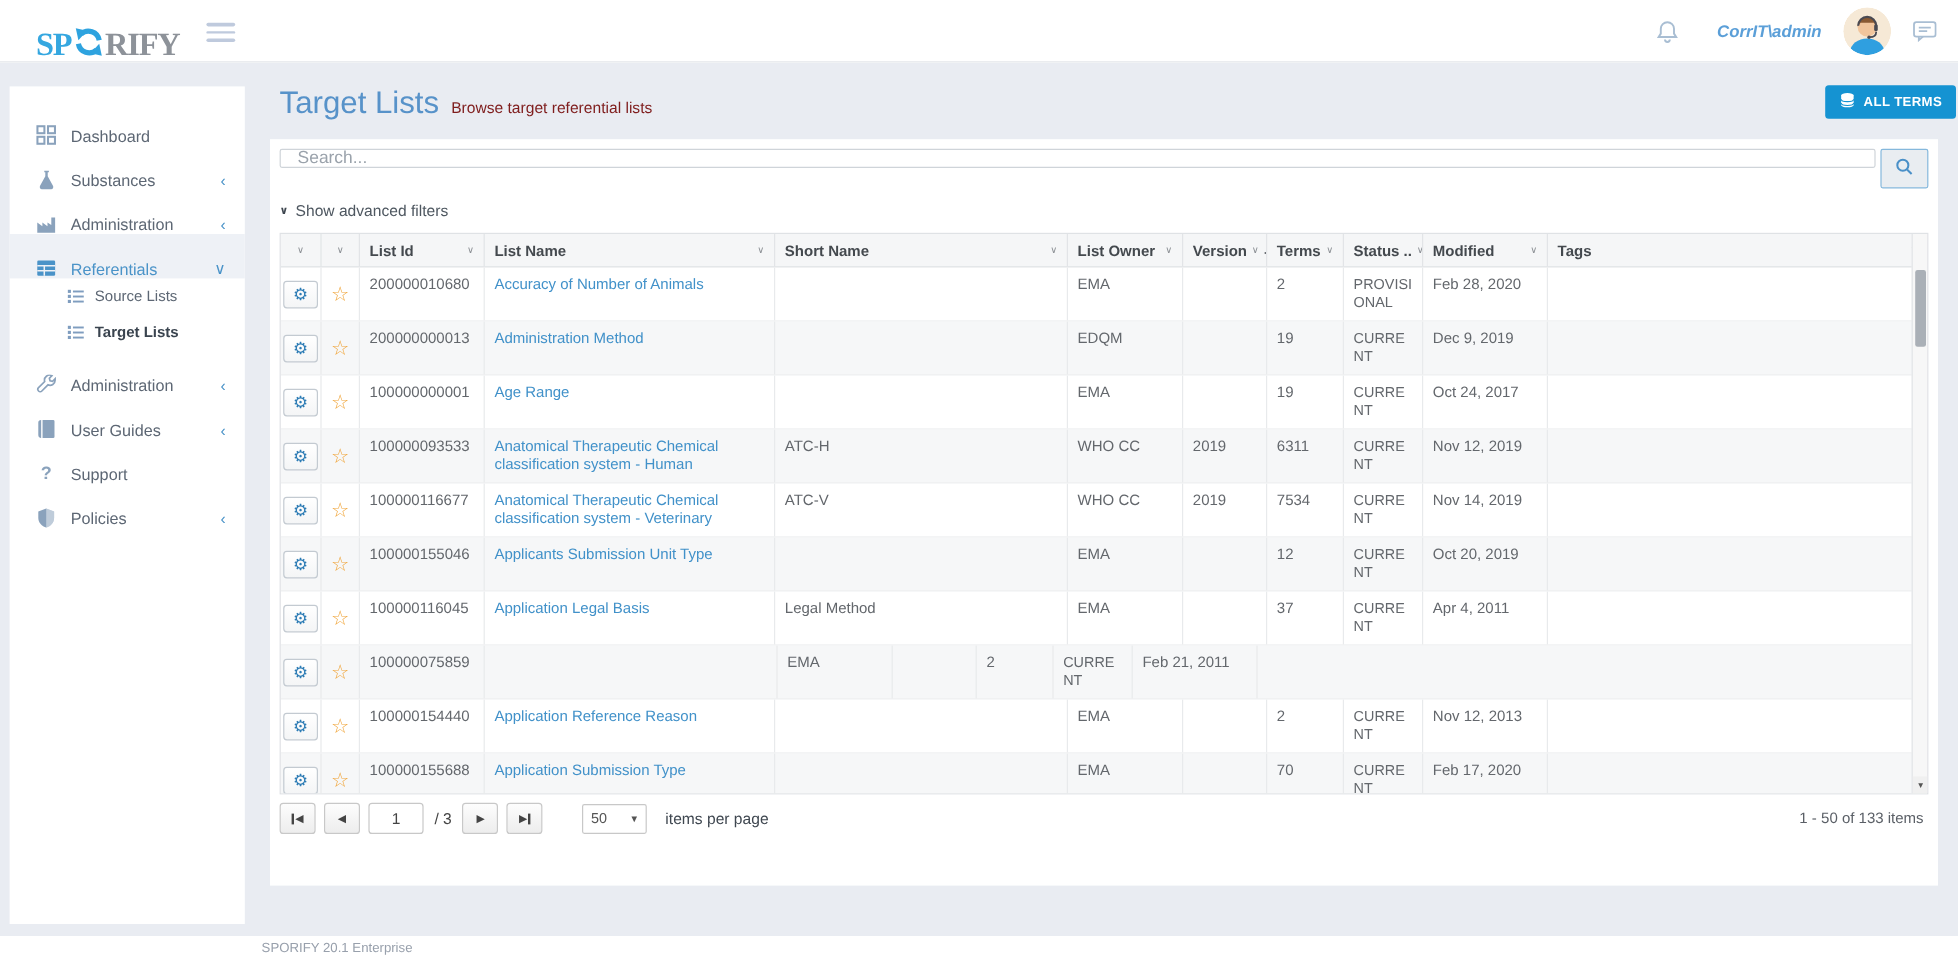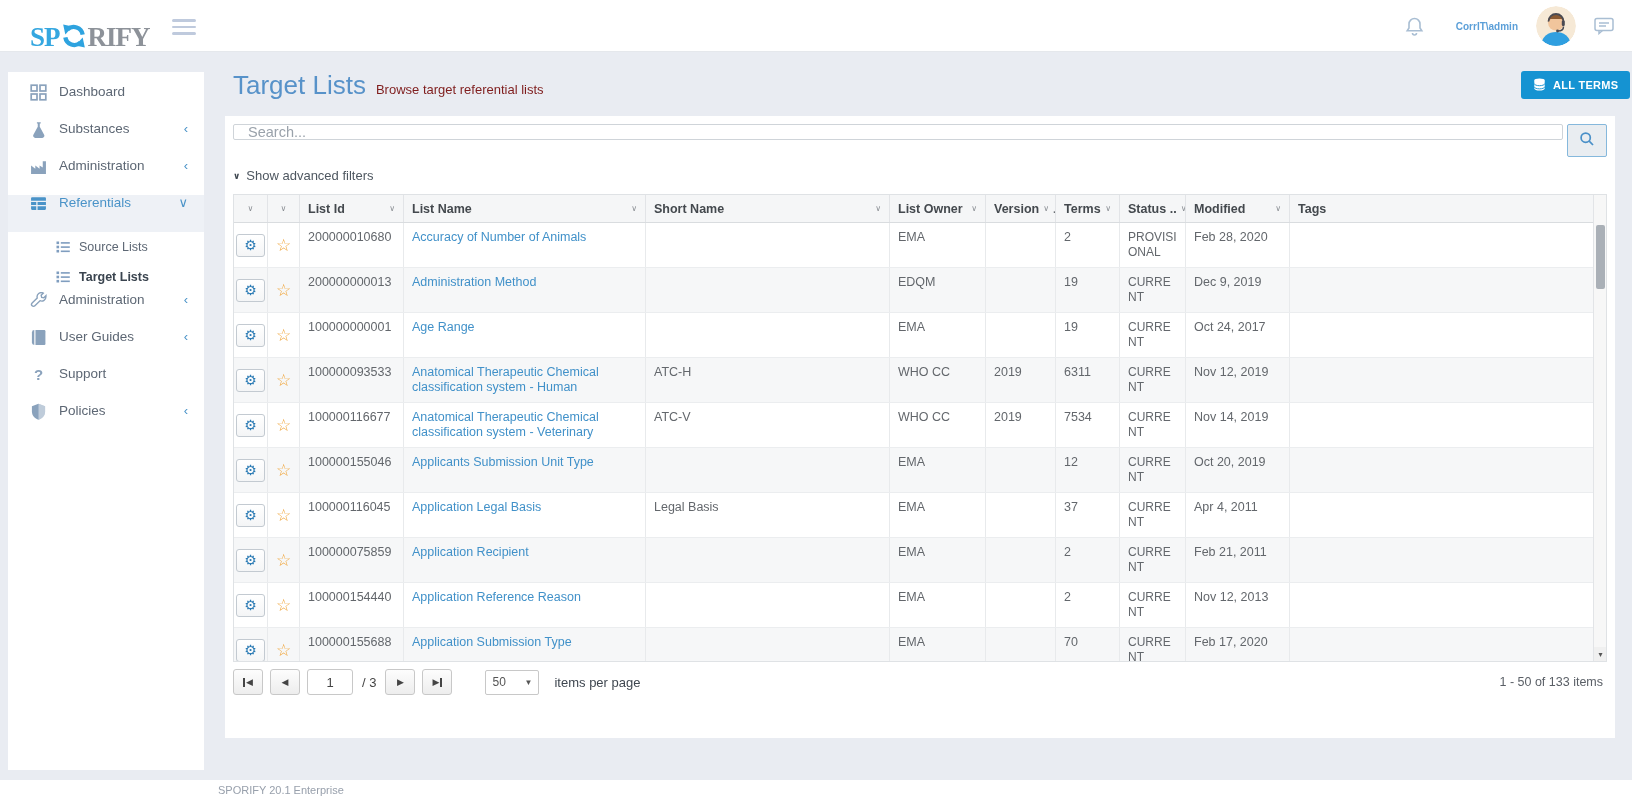--- a/index.html
+++ b/index.html
@@ -14,28 +14,28 @@
   
   .topbar { position:absolute; left:0; top:0; width:1632px; height:52px; background:#fff; border-bottom:1px solid #e5e8ec; z-index:5; }
   .logo { position:absolute; left:30px; top:22px; display:flex; align-items:center;font-family:Liberation Serif, serif; }
   .logo .sp  { font-size:27px; font-weight:800; letter-spacing:-1px; color:#35a7e0; }
   .logo .rify{ font-size:27px; font-weight:800; letter-spacing:-1px; color:#8d9299; }
   .logo svg { margin:0 1px; }
   .hamburger { position:absolute; left:172px; top:19px; width:24px; cursor:pointer; }
   .hamburger div { height:2.5px; background:#bfcadd; margin-bottom:4px; border-radius:2px; }
   .top-right { position:absolute; right:18px; top:0; height:52px; display:flex; align-items:center; gap:18px; }
   .bell-wrap, .chat-wrap { display:flex; align-items:center; }
-  .username { font-size:10px; font-weight:700; color:#5b9fd8; margin-left:14px; }
+  .username { font-size:14px; font-weight:700; color:#5b9fd8; margin-left:14px;font-style:italic; }
   .avatar { width:40px; height:40px; border-radius:50%; overflow:hidden; }
   
   .page { position:absolute; left:0; top:52px; width:1632px; height:728px; background:#e9ecf2; }
   .footer-text { position:absolute; left:218px; top:784px; font-size:11px; color:#98a0ac; }
   
   .sidebar { position:absolute; left:8px; top:20px; width:196px; height:698px; background:#fff; padding-top:12px; }
-  .side-item { position:relative; height:37px; display:flex; align-items:flex-start; padding-left:22px; font-size:13.5px; color:#5d6774; cursor:pointer; }
+  .side-item { position:relative; height:37px; display:flex; align-items:flex-end; padding-left:22px; font-size:13.5px; color:#5d6774; cursor:pointer; }
   .side-item .s-icon { width:17px; height:17px; margin-right:12px; color:#8aa2bc; flex:none; display:flex; align-items:center; justify-content:center; }
   .side-item .chev { position:absolute; right:16px; font-size:13px; color:#4a93c8; }
   .side-item.active { background:#eef1f6; color:#4a93c8; }
   .side-item.active .s-icon { color:#4a93c8; }
   .sub-item { position:relative; height:30px; display:flex; align-items:center; padding-left:48px; font-size:12.5px; color:#5d6774; cursor:pointer; }
   .sub-item .s-icon { width:14px; height:14px; margin-right:9px; color:#7f9dbf; flex:none; display:flex; align-items:center; justify-content:center; }
   .sub-item.current { color:#3a444f; font-weight:700; }
   .q-icon { font-size:15px; font-weight:700; color:#8aa2bc; }
   
   .page-title-row { position:absolute; left:233px; top:16px; display:flex; align-items:baseline; gap:10px; }
@@ -447,39 +447,38 @@
     <div class="td c0 center">
               <button class="gear-btn">
                 <span class="gear-glyph">⚙</span>
               </button>
             </div>
     <div class="td c1 center">
               <span class="star">☆</span>
             </div>
     <div class="td c2">100000116045</div>
     <div class="td c3 link">Application Legal Basis</div>
-    <div class="td c4">Legal Basis</div>
+    <div class="td c4">Legal Method</div>
     <div class="td c5">EMA</div>
     <div class="td c6"></div>
     <div class="td c7">37</div>
     <div class="td c8 status">CURRENT</div>
     <div class="td c9">Apr 4, 2011</div>
     <div class="td c10"></div>
   </div>
           <div class="tr">
     <div class="td c0 center">
               <button class="gear-btn">
                 <span class="gear-glyph">⚙</span>
               </button>
             </div>
     <div class="td c1 center">
               <span class="star">☆</span>
             </div>
     <div class="td c2">100000075859</div>
-    <div class="td c3 link">Application Recipient</div>
     <div class="td c4"></div>
     <div class="td c5">EMA</div>
     <div class="td c6"></div>
     <div class="td c7">2</div>
     <div class="td c8 status">CURRENT</div>
     <div class="td c9">Feb 21, 2011</div>
     <div class="td c10"></div>
   </div>
           <div class="tr">
     <div class="td c0 center">

